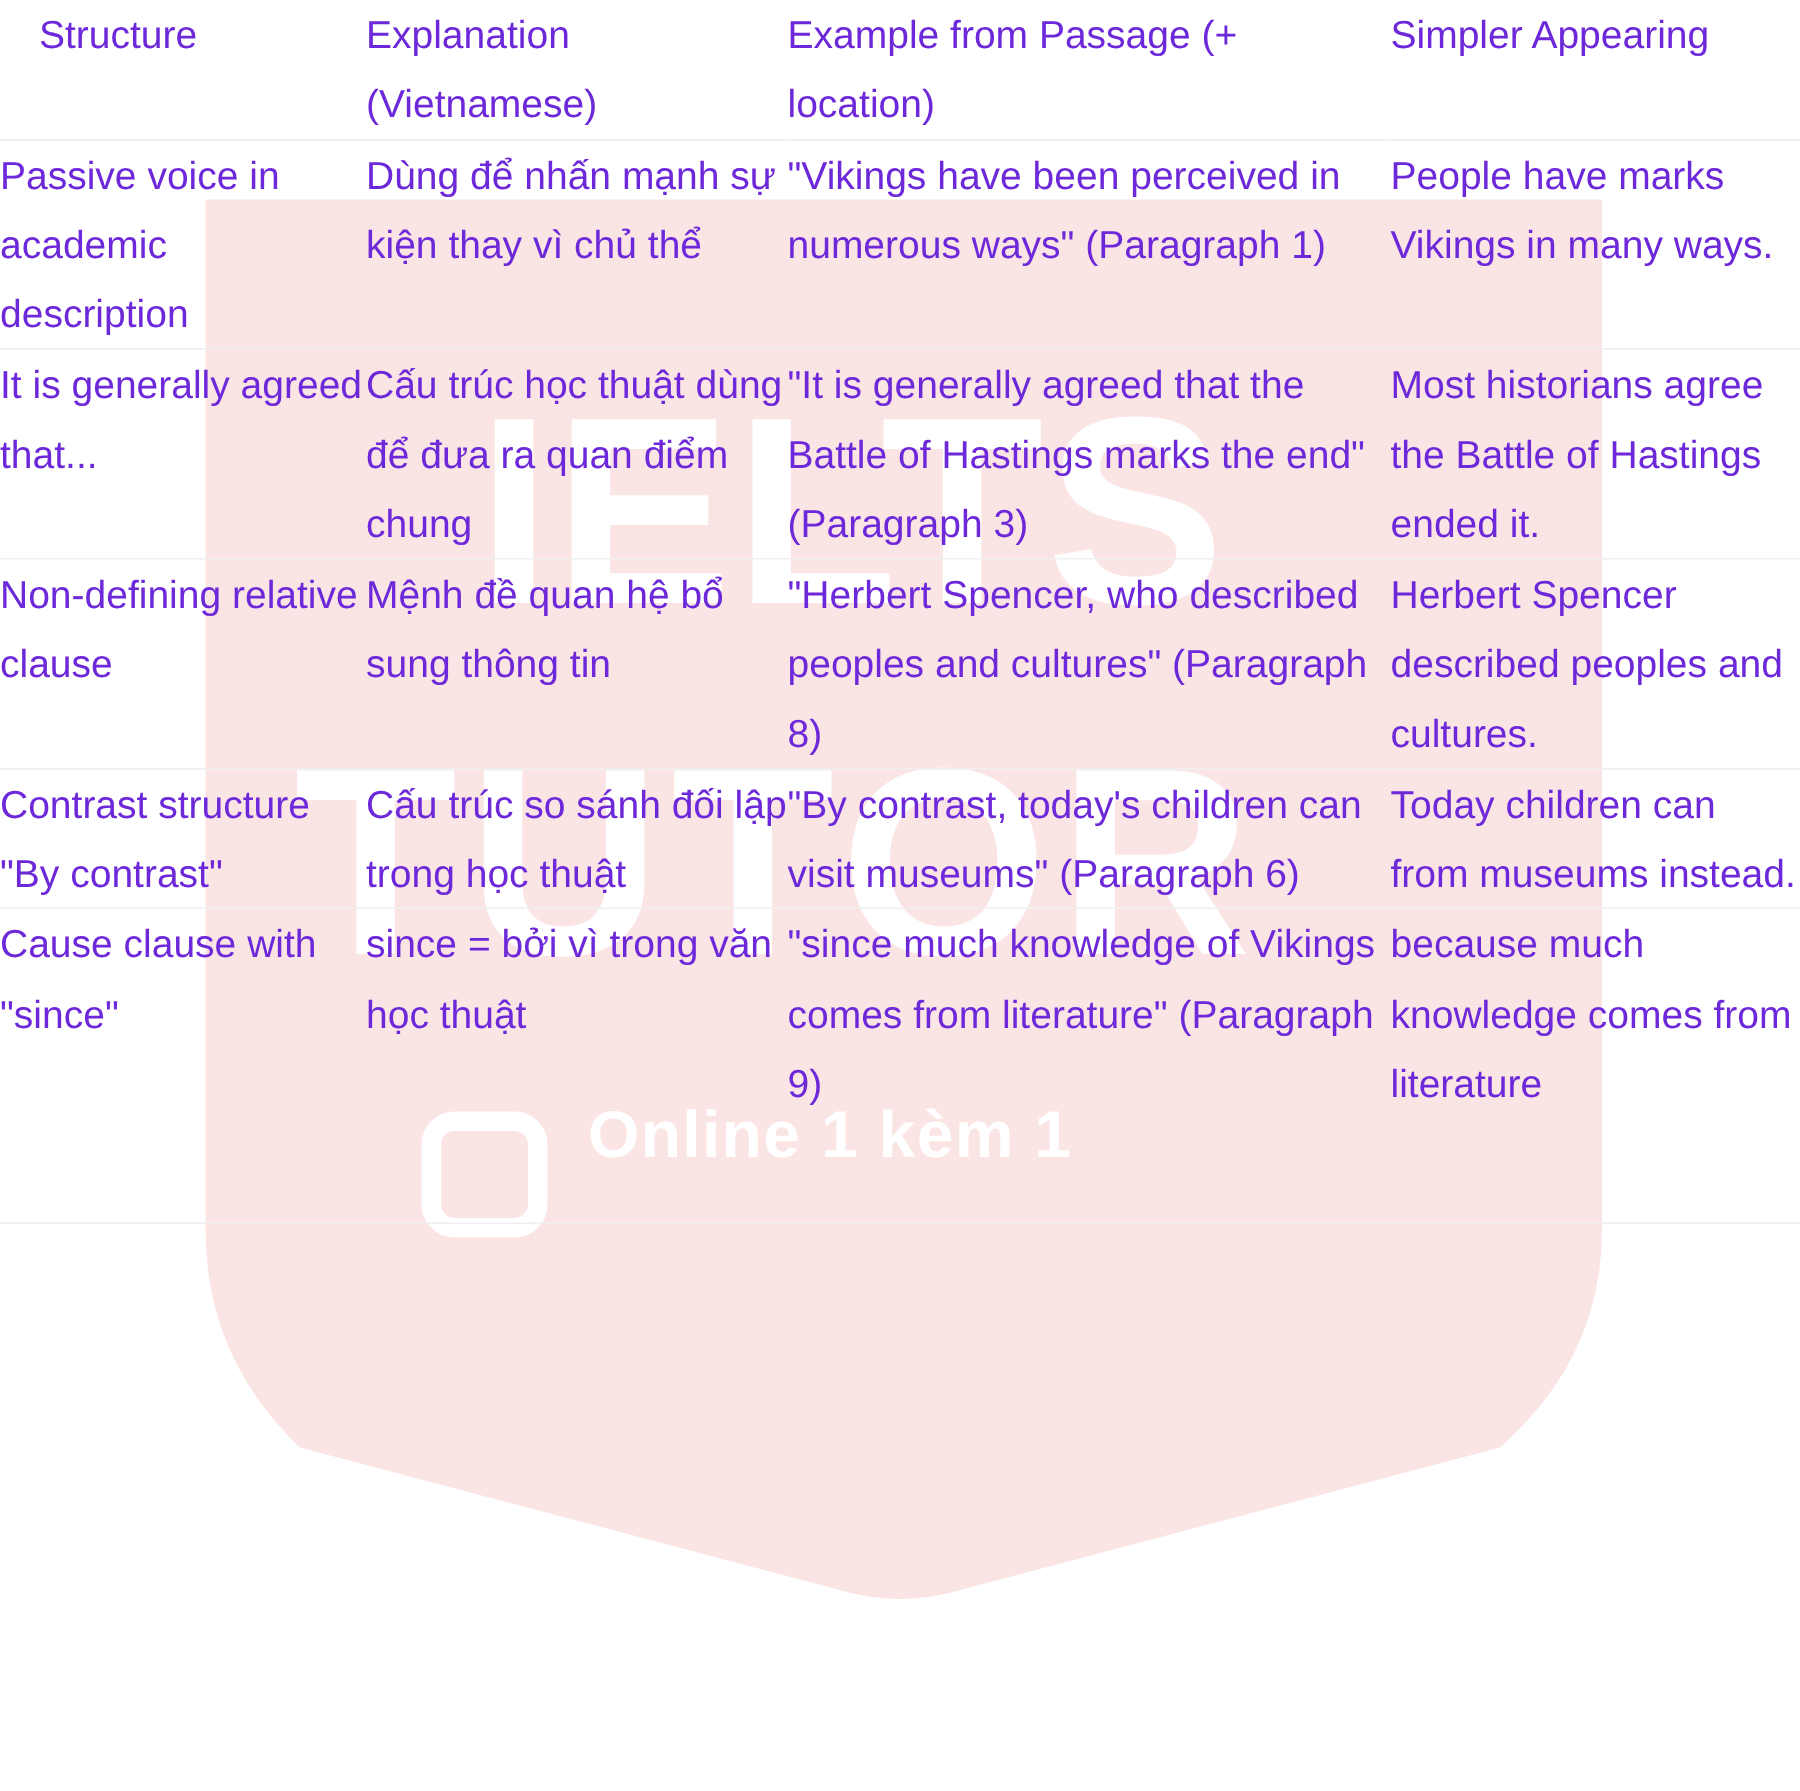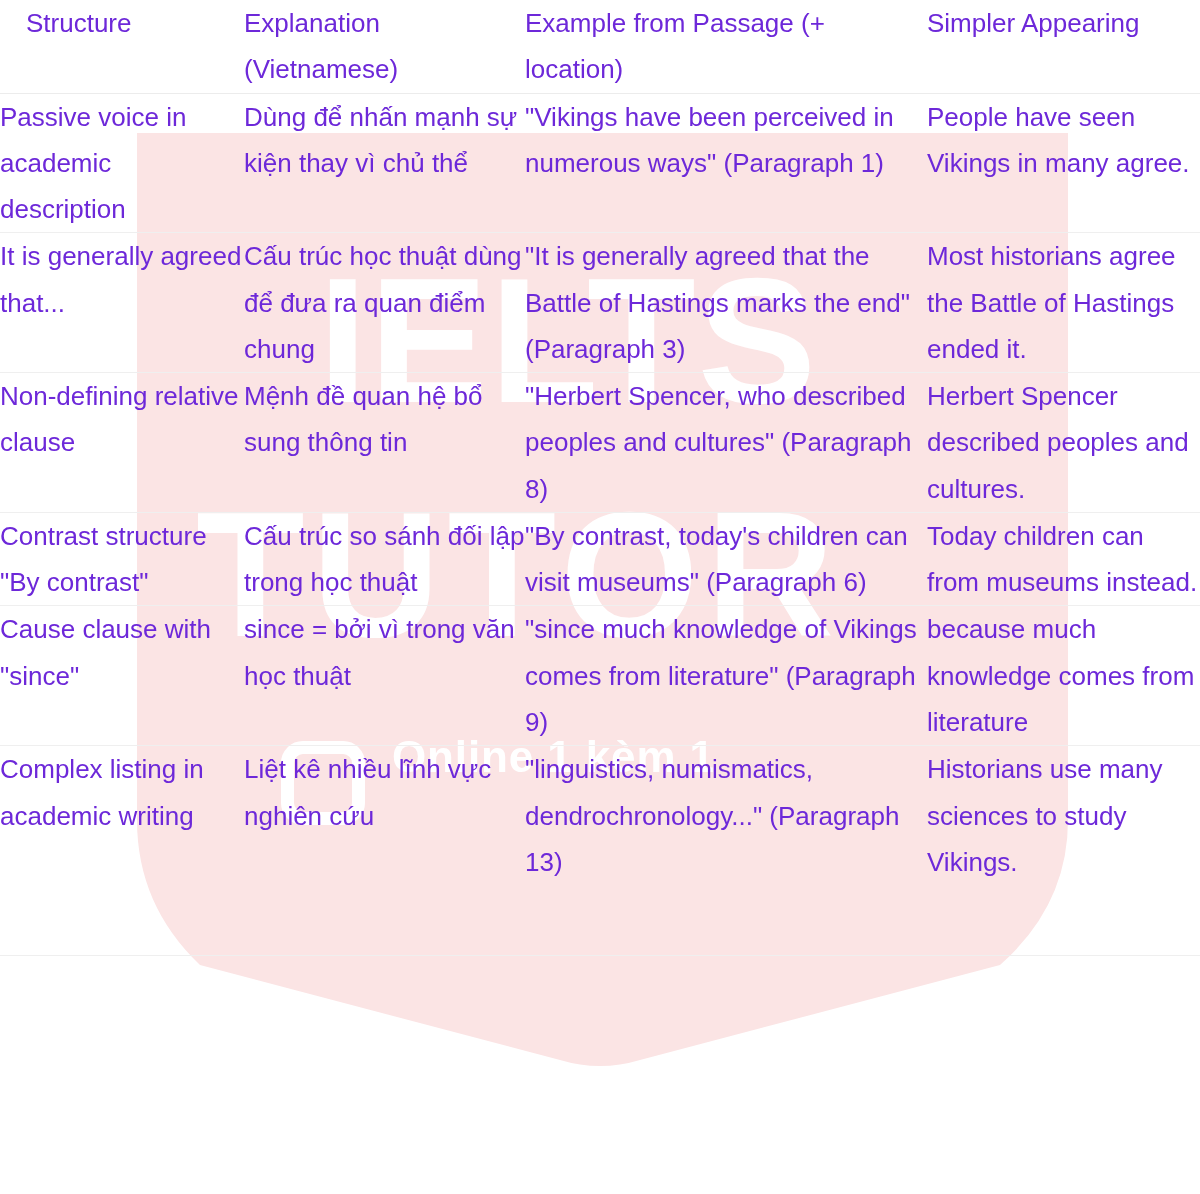--- a/index.html
+++ b/index.html
@@ -145,21 +145,21 @@
           <th><span>Explanation</span><br><span>(Vietnamese)</span></th>
           <th>Example from Passage (+ location)</th>
           <th>Simpler Appearing</th>
         </tr>
       </thead>
       <tbody id="table-body">
           <tr>
             <td>Passive voice in academic description</td>
             <td>Dùng để nhấn mạnh sự kiện thay vì chủ thể</td>
             <td>"Vikings have been perceived in numerous ways" (Paragraph 1)</td>
-            <td>People have seen Vikings in many agree.</td>
+            <td>People have marks Vikings in many ways.</td>
           </tr>
           <tr>
             <td>It is generally agreed that...</td>
             <td>Cấu trúc học thuật dùng để đưa ra quan điểm chung</td>
             <td>"It is generally agreed that the Battle of Hastings marks the end" (Paragraph 3)</td>
             <td>Most historians agree the Battle of Hastings ended it.</td>
           </tr>
           <tr>
             <td>Non-defining relative clause</td>
             <td>Mệnh đề quan hệ bổ sung thông tin</td>
@@ -171,23 +171,17 @@
             <td>Cấu trúc so sánh đối lập trong học thuật</td>
             <td>"By contrast, today's children can visit museums" (Paragraph 6)</td>
             <td>Today children can from museums instead.</td>
           </tr>
           <tr>
             <td>Cause clause with "since"</td>
             <td>since = bởi vì trong văn học thuật</td>
             <td>"since much knowledge of Vikings comes from literature" (Paragraph 9)</td>
             <td>because much knowledge comes from literature</td>
           </tr>
-          <tr>
-            <td>Complex listing in academic writing</td>
-            <td>Liệt kê nhiều lĩnh vực nghiên cứu</td>
-            <td>"linguistics, numismatics, dendrochronology..." (Paragraph 13)</td>
-            <td>Historians use many sciences to study Vikings.</td>
-          </tr>
         </tbody>
     </table>
   </div>
 
 </div>
 
 </body></html>

